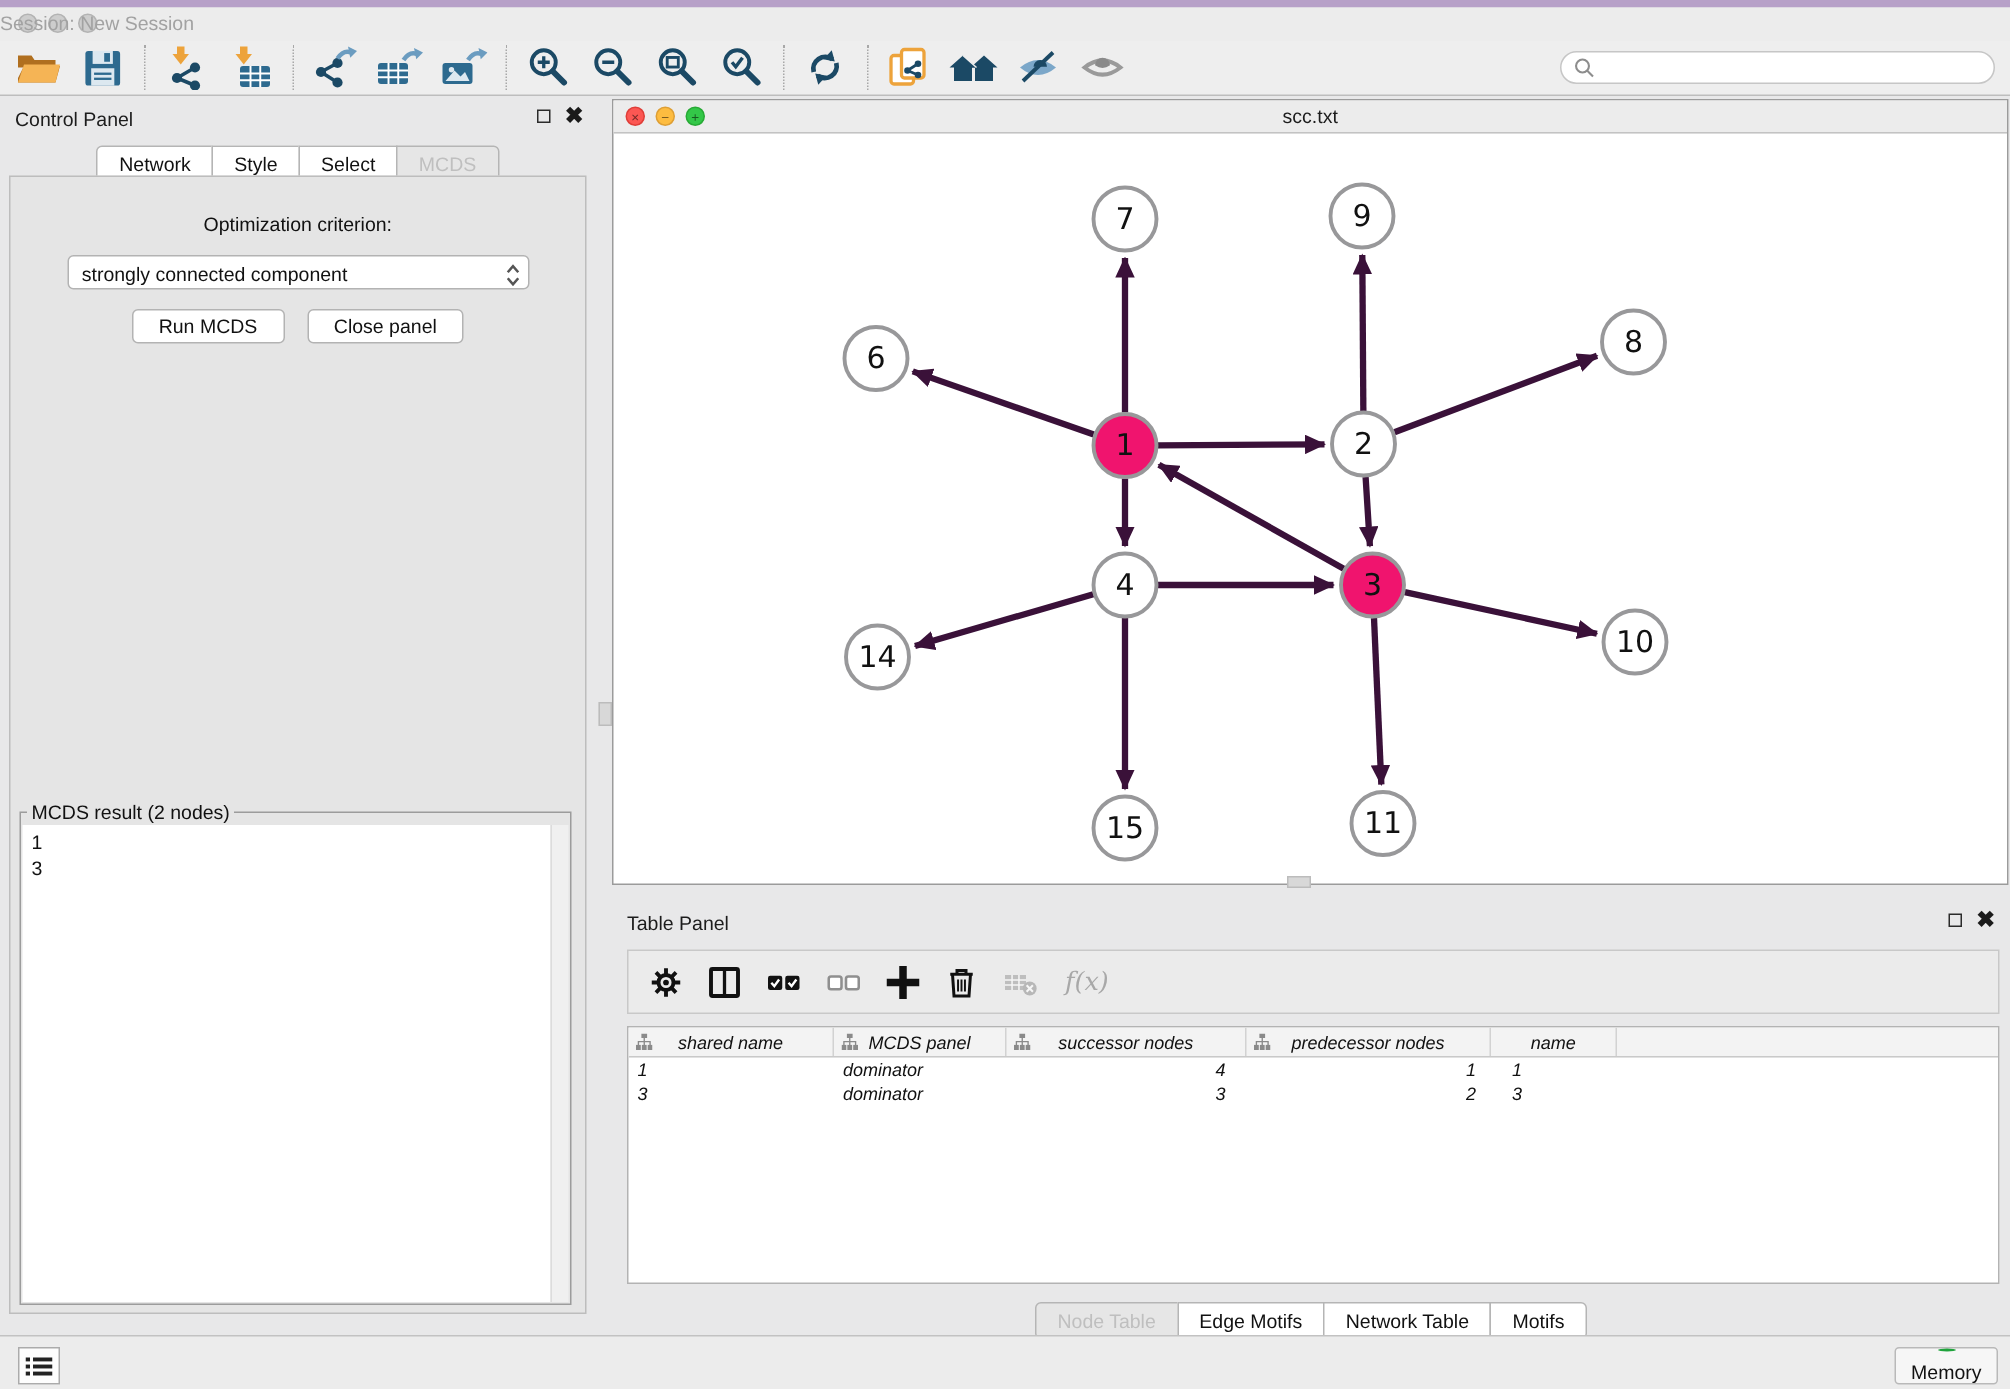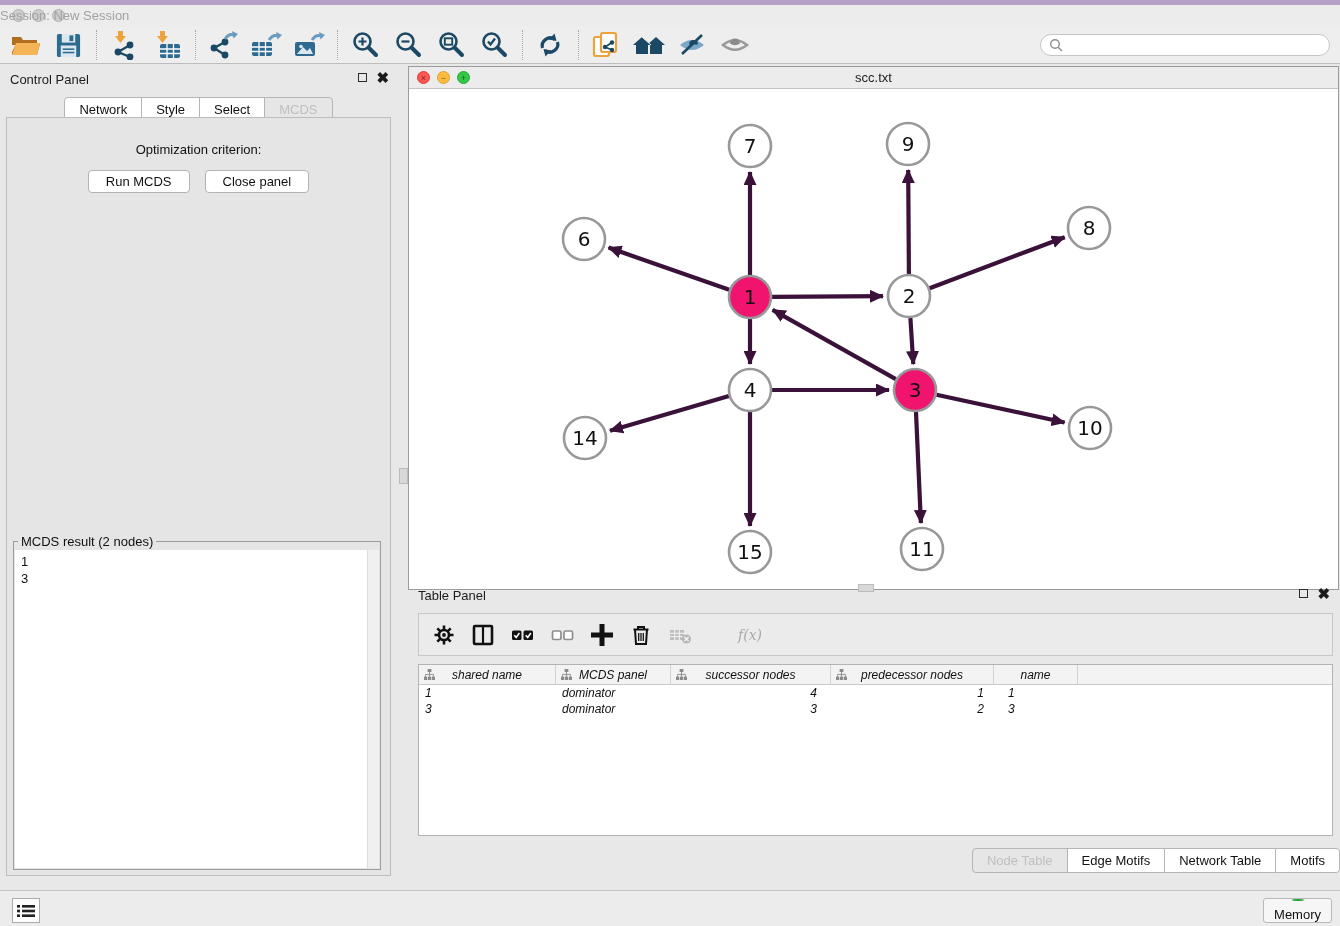--- a/index.html
+++ b/index.html
@@ -44,32 +44,32 @@
   .result-scroll{position:absolute;right:1px;top:8px;bottom:1px;width:11px;background:#f0f0f0;border-left:1px solid #dcdcdc;}
   
   .net-window{position:absolute;left:408px;top:66px;width:931px;height:524px;background:#fff;border:1px solid #9b9b9b;box-sizing:border-box;}
   .net-titlebar{position:absolute;left:0;top:0;right:0;height:21px;background:#ececec;border-bottom:1px solid #c3c3c3;}
   .net-traffic{position:absolute;left:8px;top:4px;display:flex;gap:7px;}
   .net-title{position:absolute;left:0;right:0;top:0;height:21px;line-height:21px;text-align:center;font-size:13px;color:#1c1c1c;}
   #graph-svg{position:absolute;left:0;top:21px;}
   .splitter-v{position:absolute;left:399px;top:468px;width:9px;height:16px;background:#d8d8d8;border:1px solid #bcbcbc;box-sizing:border-box;}
   .splitter-h{position:absolute;left:858px;top:584px;width:16px;height:8px;background:#d8d8d8;border:1px solid #bcbcbc;box-sizing:border-box;}
   
-  .table-panel{position:absolute;left:408px;top:580px;width:932px;height:296px;}
+  .table-panel{position:absolute;left:408px;top:600px;width:932px;height:296px;}
   .tp-title{position:absolute;left:10px;top:8px;font-size:13px;color:#1c1c1c;}
   .tp-toolbar{position:absolute;left:10px;right:7px;top:33px;height:43px;background:#ebebeb;border:1px solid #c8c8c8;display:flex;align-items:center;gap:17px;padding-left:14px;box-sizing:border-box;}
   .tp-tbtn{display:flex;align-items:center;justify-content:center;}
-  .fx-ico{font-family:"DejaVu Serif",serif;font-style:italic;font-size:14px;color:#a8a8a8;margin-left:28px;}
+  .fx-ico{font-family:"DejaVu Serif",serif;font-style:italic;font-size:17px;color:#a8a8a8;}
   .tp-table{position:absolute;left:10px;right:7px;top:84px;height:172px;background:#fff;border:1px solid #b3b3b3;box-sizing:border-box;overflow:hidden;font-style:italic;}
   .th-row{display:flex;height:19px;background:#f3f3f3;border-bottom:1px solid #c9c9c9;}
   .th-cell{position:relative;box-sizing:border-box;border-right:1px solid #d2d2d2;font-size:12px;color:#111;display:flex;align-items:center;justify-content:center;}
   .th-cell .hicon{position:absolute;left:5px;top:4px;}
   .td-row{display:flex;height:16px;}
   .td-cell{box-sizing:border-box;font-size:12px;color:#111;line-height:16px;overflow:hidden;}
-  .tp-tabs{position:absolute;left:0;right:0;top:268px;display:flex;justify-content:flex-end;}
+  .tp-tabs{position:absolute;left:0;right:0;top:268px;display:flex;justify-content:center;}
   
   .statusbar{position:absolute;left:0;top:890px;width:1340px;height:36px;background:#ececec;border-top:1px solid #c2c2c2;box-sizing:border-box;}
   .sb-list-btn{position:absolute;left:12px;top:7px;width:26px;height:23px;background:#fdfdfd;border:1px solid #ababab;display:flex;align-items:center;justify-content:center;}
   .memory-btn{position:absolute;right:8px;top:7px;height:23px;background:#f6f6f6;border:1px solid #b9b9b9;border-radius:3px;display:flex;align-items:center;gap:6px;padding:0 10px;font-size:13px;color:#111;flex-direction:column;}
   .mem-dot{width:12px;height:12px;border-radius:50%;background:#1fa33c;}
 </style>
 </head>
 <body>
 
 <div id="app">
@@ -242,20 +242,29 @@
       </span>
     </div>
     <div class="cp-tabs" id="cp-tabs">
         <div class="seg-tab">Network</div>
         <div class="seg-tab">Style</div>
         <div class="seg-tab">Select</div>
         <div class="seg-tab dim">MCDS</div>
       </div>
     <div class="cp-body">
       <div class="opt-label">Optimization criterion:</div>
+      <div class="dropdown">
+        <span>strongly connected component</span>
+        <span class="dd-stepper">
+          <svg width="10" height="15" viewBox="0 0 10 15">
+              <path d="M1.5 5.5 L5 1.5 L8.5 5.5" stroke="#555" stroke-width="1.7" fill="none"></path>
+              <path d="M1.5 9.5 L5 13.5 L8.5 9.5" stroke="#555" stroke-width="1.7" fill="none"></path>
+            </svg>
+        </span>
+      </div>
       <div class="btn-row">
         <button class="pbtn">Run MCDS</button>
         <button class="pbtn">Close panel</button>
       </div>
       <div class="result-box">
         <span class="result-legend">MCDS result (2 nodes)</span>
         <div class="result-area" id="result-area">1
 3</div>
         <div class="result-scroll"></div>
       </div>

